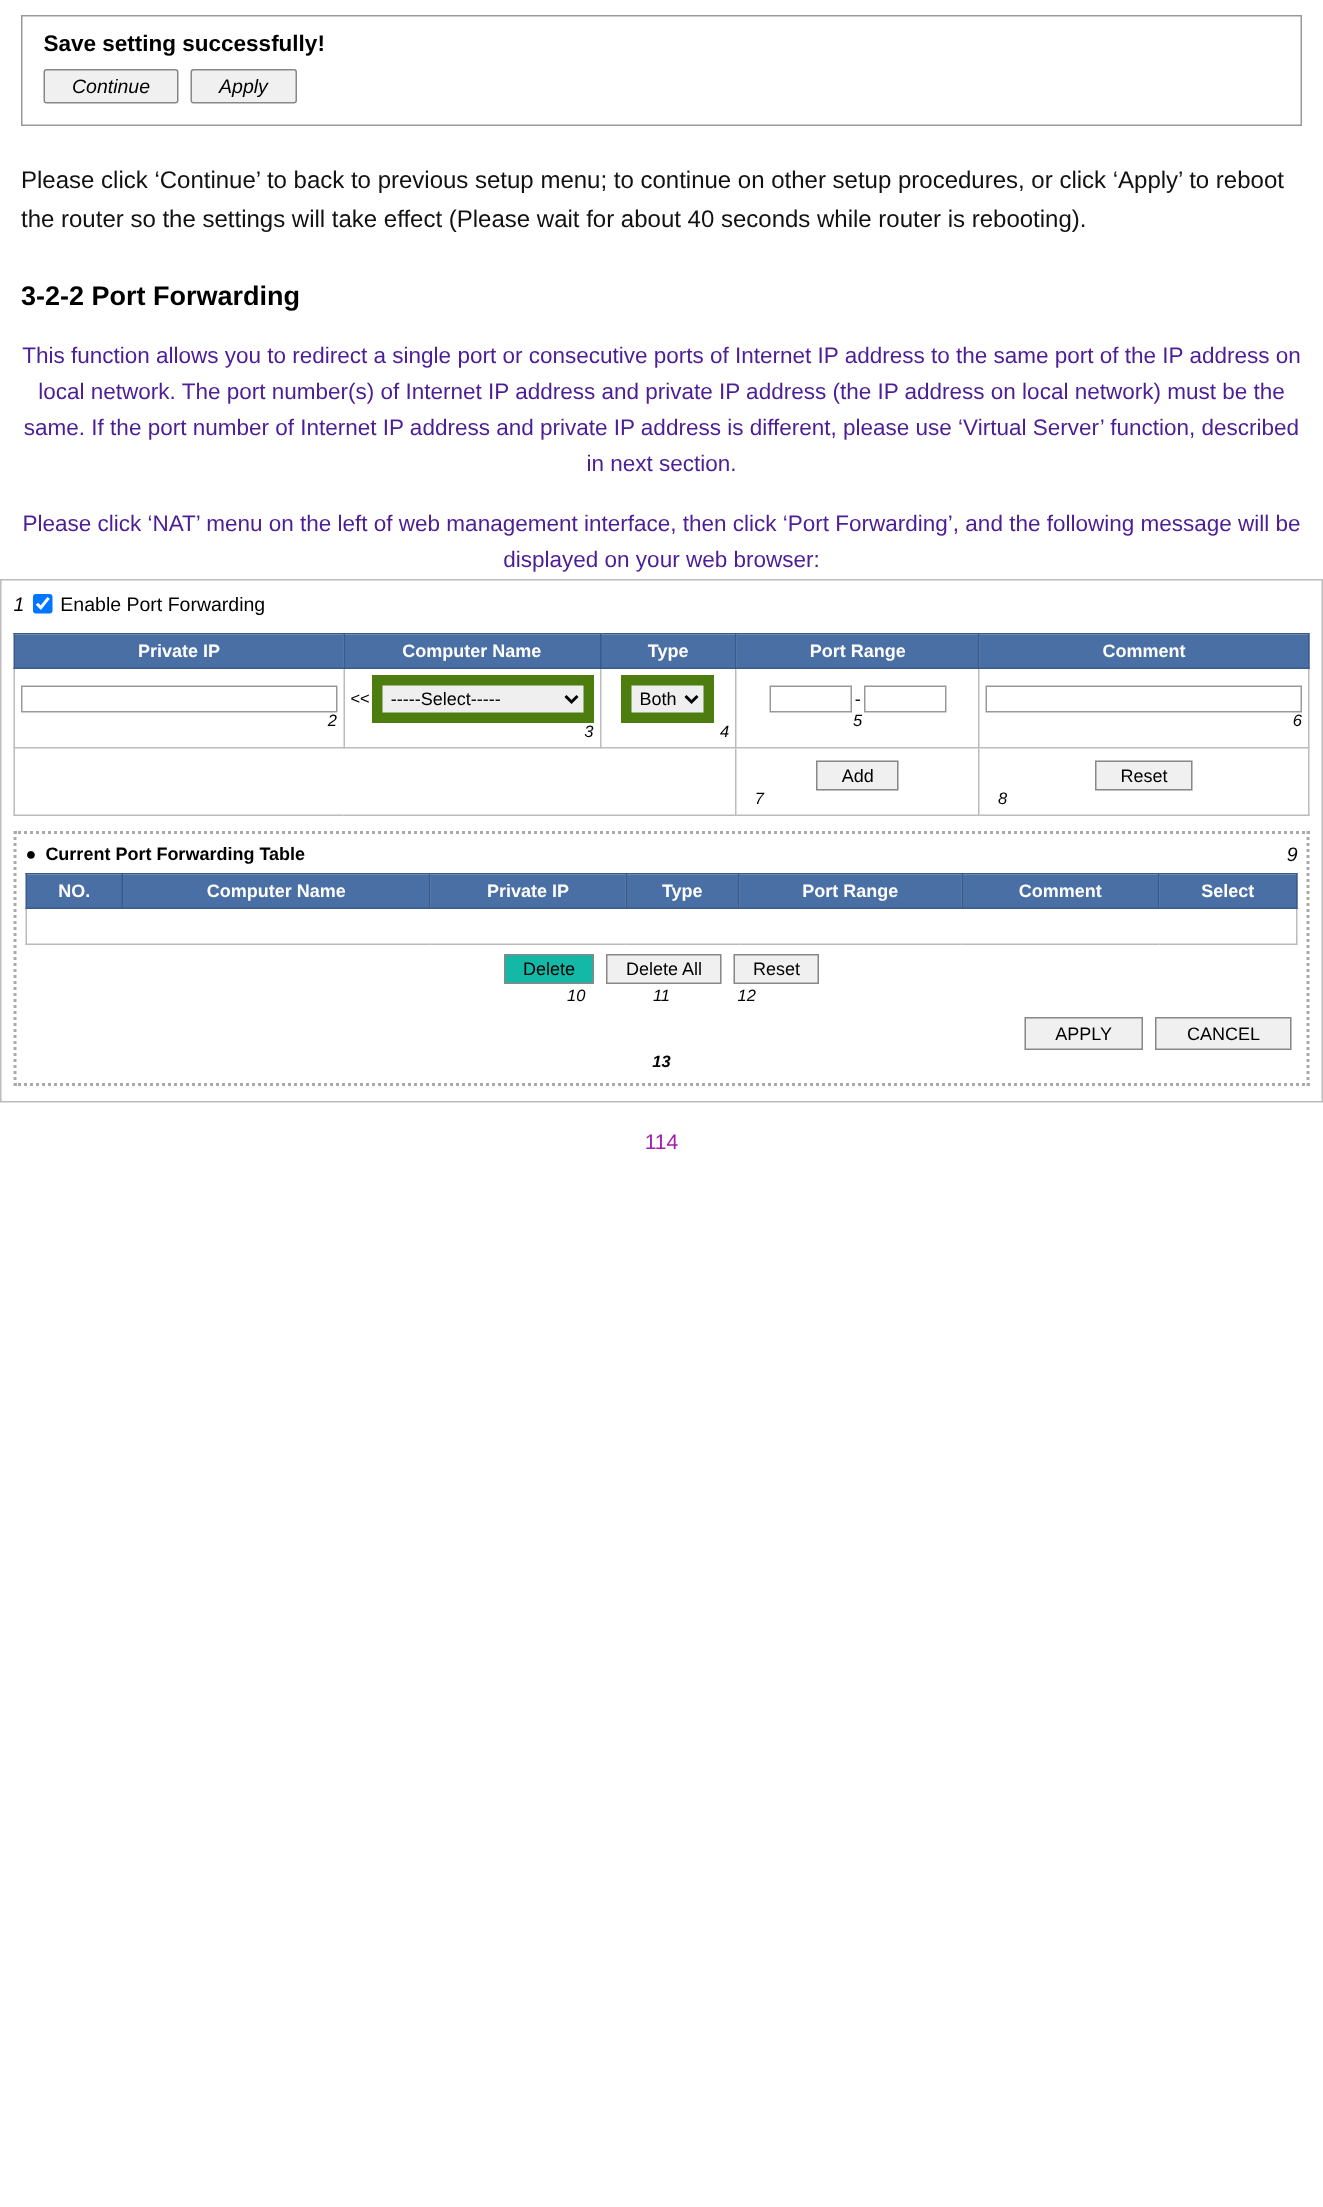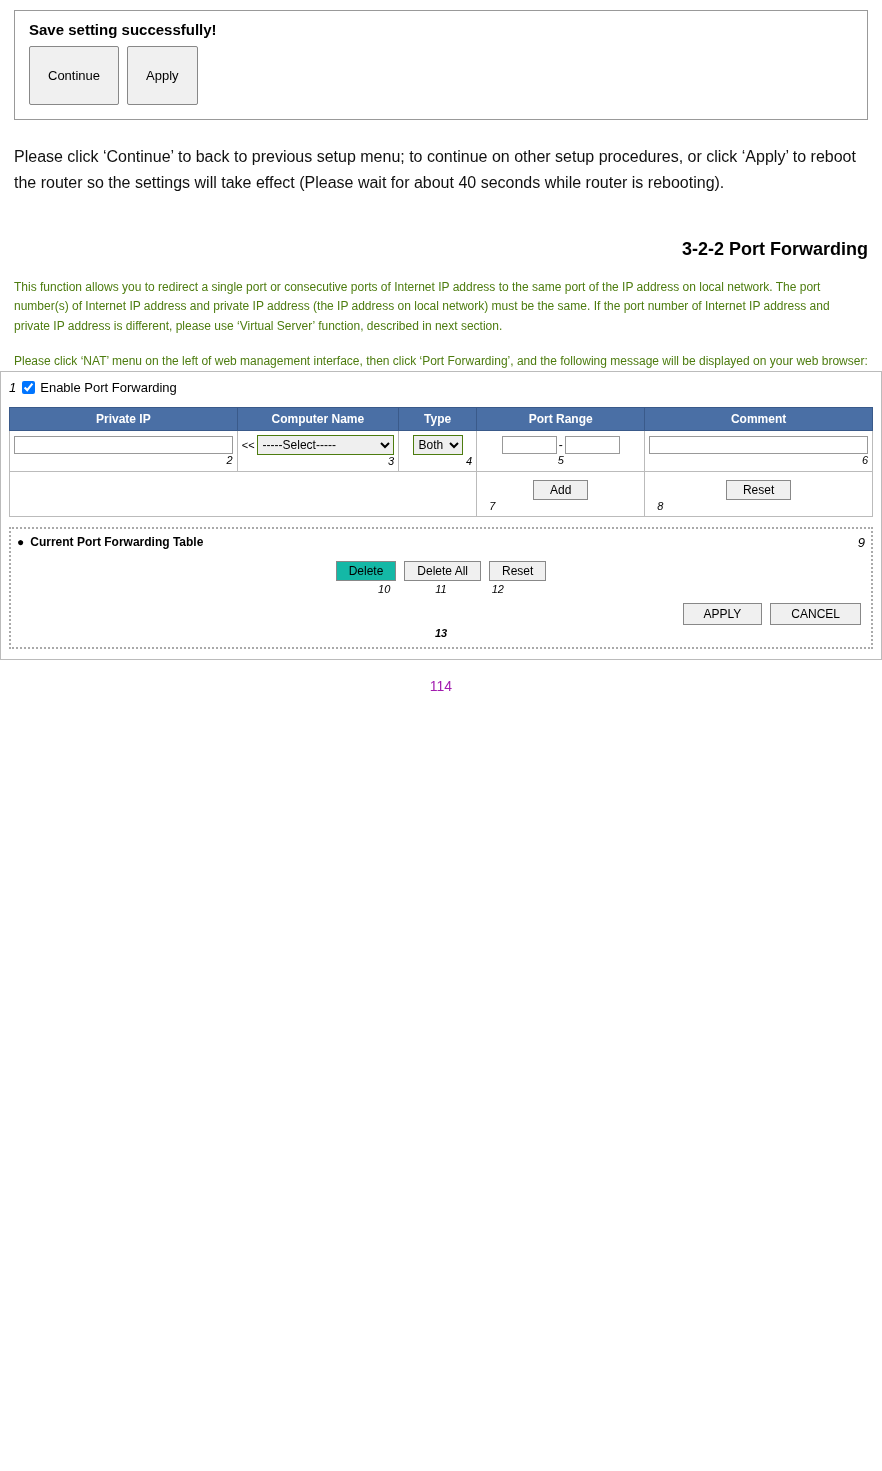--- a/index.html
+++ b/index.html
@@ -27,48 +27,49 @@
     .save-box .save-desc {
       font-size: 13px;
       margin-bottom: 14px;
       line-height: 1.4;
     }
     .save-box .btn-row {
       display: flex;
       gap: 8px;
     }
     .save-box button {
-      padding: 21px 18px;
+      padding: 3px 18px;
       font-size: 13px;
       background: #f0f0f0;
       border: 1px solid #888;
       cursor: pointer;
       border-radius: 2px;
+      font-style: italic;
     }
 
     
     .body-text {
       margin: 24px 14px 0 14px;
       font-size: 16px;
       line-height: 1.6;
       color: #111;
     }
 
     .section-heading {
-      margin: 44px 14px 0 14px;
+      margin: 28px 14px 0 14px;
       font-size: 18px;
       font-weight: bold;
-      text-align: right;
     }
 
     .body-text2 {
       margin: 18px 14px 0 14px;
-      font-size: 12px;
+      font-size: 15px;
       line-height: 1.6;
-      color: #4d7c0f;
+      color: #4c1d95;
+      text-align: center;
     }
 
     
     .pf-outer {
       margin: 22px 14px 0 14px;
       border: 1px solid #bbb;
       background: #fff;
       padding: 8px 8px 10px 8px;
     }
 
@@ -105,21 +106,21 @@
     .pf-input {
       width: 100%;
       font-size: 12px;
       padding: 1px 3px;
       border: 1px solid #999;
     }
 
     .pf-select {
       font-size: 12px;
       padding: 1px;
-      border: 1px solid #4d7c0f;
+      border: 7px solid #4d7c0f;
     }
 
     .port-range-cell {
       display: flex;
       align-items: center;
       gap: 2px;
     }
     .port-range-cell input {
       width: 55px;
       font-size: 12px;
@@ -305,20 +306,38 @@
 
   <div class="cpf-outer">
     <div style="display:flex; justify-content:space-between; align-items:flex-start;">
       <div class="cpf-title">
         <span>●</span>
         <span>Current Port Forwarding Table</span>
       </div>
       <span style="font-style:italic; font-size:13px;">9</span>
     </div>
 
+    <table class="cpf-table">
+      <thead>
+        <tr>
+          <th>NO.</th>
+          <th>Computer Name</th>
+          <th>Private IP</th>
+          <th>Type</th>
+          <th>Port Range</th>
+          <th>Comment</th>
+          <th>Select</th>
+        </tr>
+      </thead>
+      <tbody>
+        <tr>
+          <td colspan="7" style="height: 24px;"></td>
+        </tr>
+      </tbody>
+    </table>
 
     <div style="display:flex; justify-content:center; gap:8px; margin-top:6px; position:relative;">
       <div style="display:flex; gap:8px;">
         <button style="padding:2px 12px; font-size:12px; background:#14b8a6; border:1px solid #888; cursor:pointer;">Delete</button>
         <button style="padding:2px 12px; font-size:12px; background:#f0f0f0; border:1px solid #888; cursor:pointer;">Delete All</button>
         <button style="padding:2px 12px; font-size:12px; background:#f0f0f0; border:1px solid #888; cursor:pointer;">Reset</button>
       </div>
     </div>
 
     <div style="display:flex; justify-content:center; gap:45px; font-style:italic; font-size:11px; margin-top:2px;">

